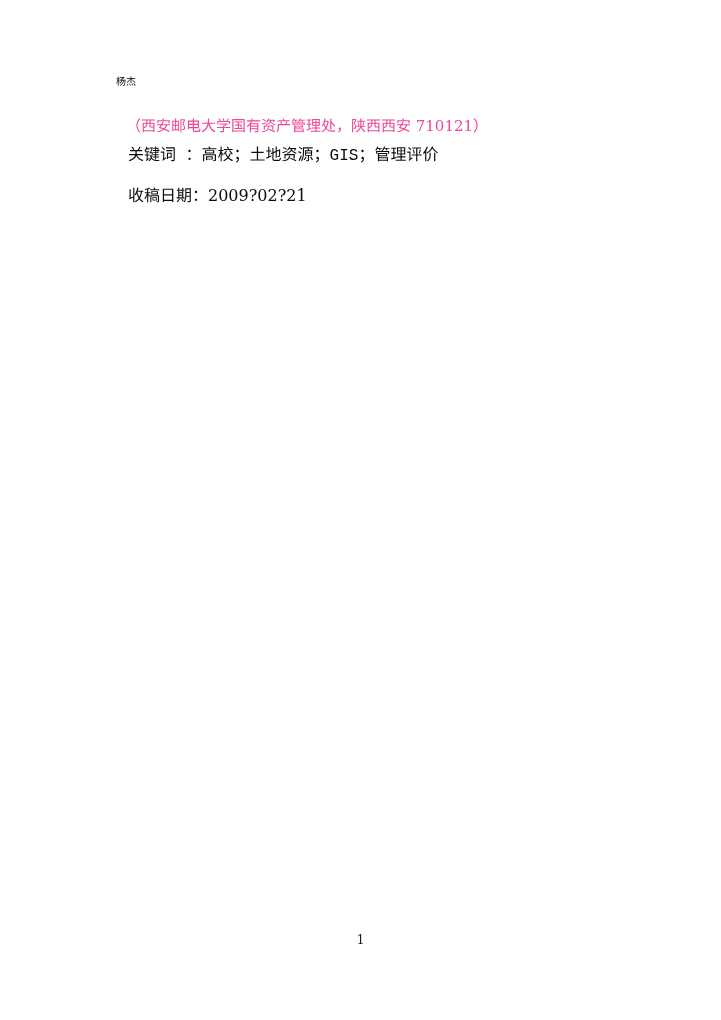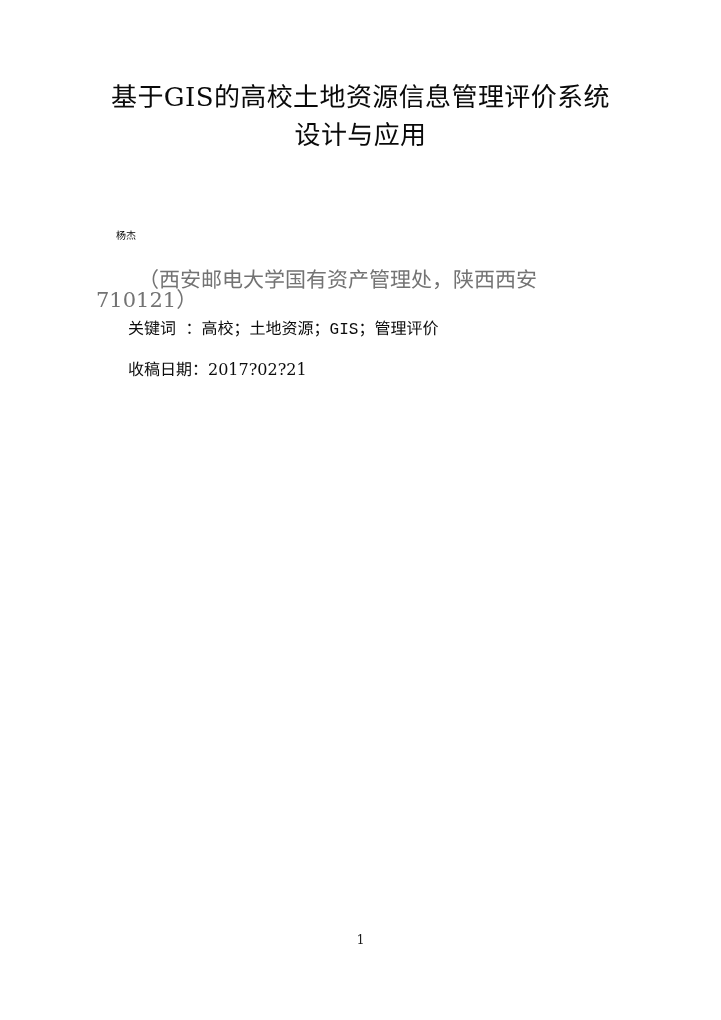--- a/index.html
+++ b/index.html
@@ -59,24 +59,24 @@
     margin: 0;
     font-size: 10px;
     line-height: 20px;
     text-indent: 2em;
     color: #000000;
   }
 
   .affiliation {
     margin: 0;
     padding-top: 24px;
-    font-size: 21px;
+    font-size: 15px;
     line-height: 20px;
     text-indent: 2em;
-    color: #737373;
+    color: #ec4899;
   }
 
   
   .para {
     margin: 0;
     font-size: 16px;
     line-height: 37px;
     text-align: justify;
     text-justify: inter-ideograph;
     color: #0c0c0c;
@@ -122,38 +122,34 @@
     font-family: "DejaVu Serif", "Liberation Serif", serif;
   }
 </style>
 </head>
 <body>
 
 <div id="page">
 
   <div class="content">
 
-    <h1 class="doc-title">
-      <span class="title-line">基于GIS的高校土地资源信息管理评价系统</span>
-      <span class="title-line">设计与应用</span>
-    </h1>
 
     <div class="author-block">
       <p class="author-name">杨杰</p>
       <p class="affiliation">（西安邮电大学国有资产管理处，陕西西安 710121）</p>
     </div>
 
 
     <div class="keywords-line">
       <p class="para para-indent">关键词  ：高校；土地资源；GIS；管理评价</p>
     </div>
 
 
     <div class="date-line">
-      <p class="para para-indent">收稿日期：2017?02?21</p>
+      <p class="para para-indent">收稿日期：2009?02?21</p>
     </div>
 
 
 
   </div>
 
   <div class="page-number">1</div>
 
 </div>
 

